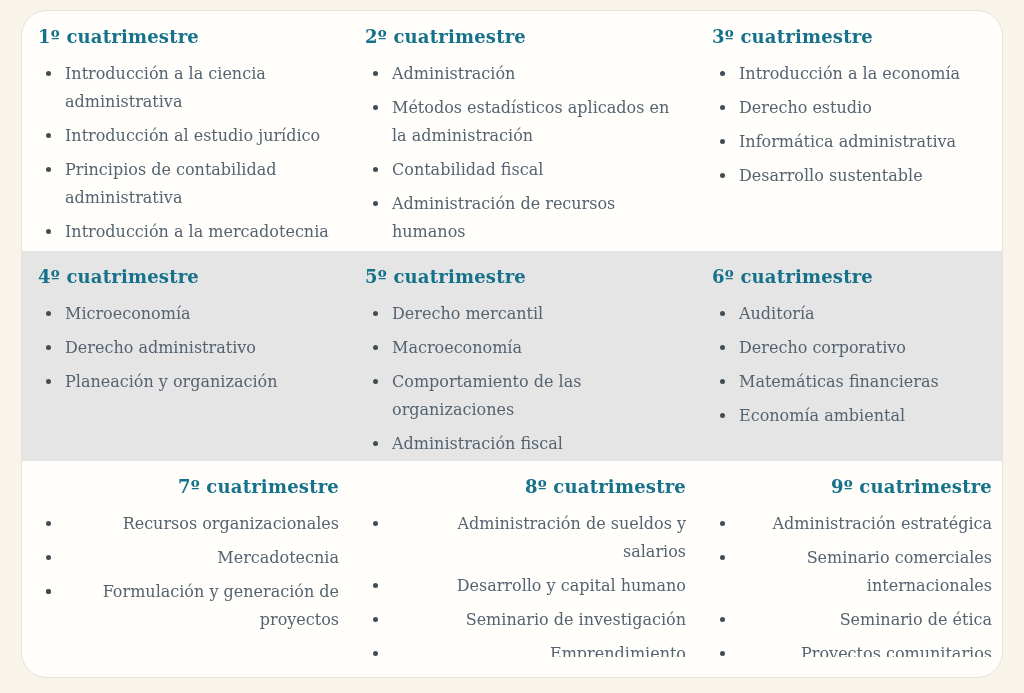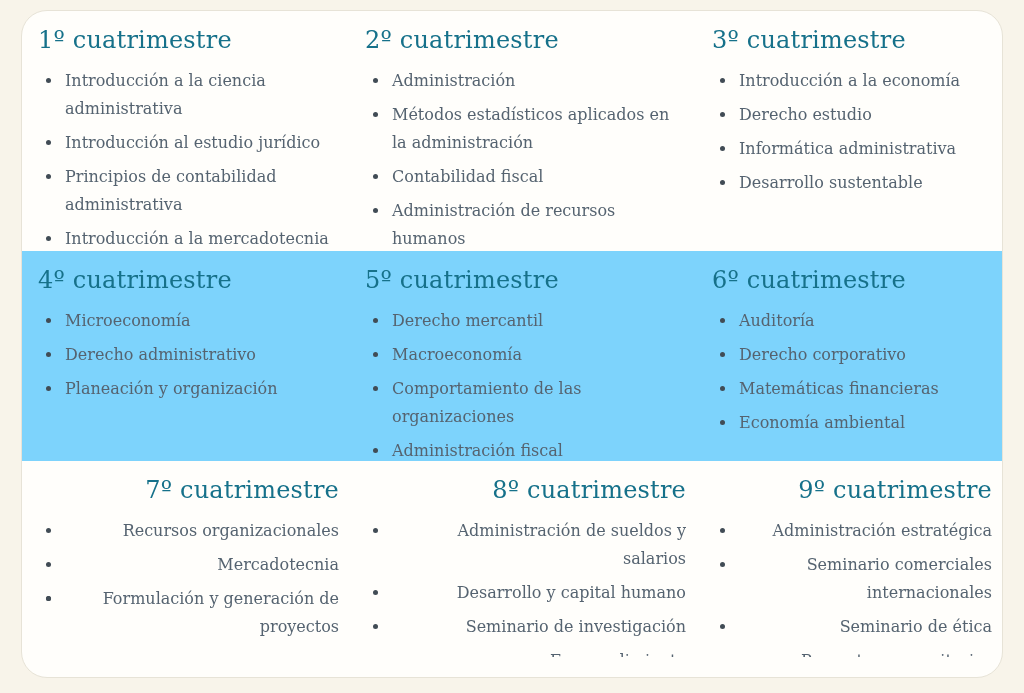--- a/index.html
+++ b/index.html
@@ -21,31 +21,31 @@
     background: #fffefb;
     border: 1px solid #e7e3d7;
     border-radius: 26px;
     overflow: hidden;
   }
   .row {
     display: grid;
     grid-template-columns: 327px 347px 306px;
   }
   .row-1 { height: 240px; }
-  .row-2 { height: 210px; background: #7dd3fc; }
+  .row-2 { height: 210px; background: #e5e5e5; }
   .row-3 { height: 196px; text-align: right; }
   .cell {
     box-sizing: border-box;
     padding: 15px 10px 0 16px;
     overflow: hidden;
   }
   .cell-title {
     margin: 0 0 13px 0;
-    font-size: 24px;
-    font-weight: normal;
+    font-size: 18px;
+    font-weight: bold;
     color: #16718a;
     letter-spacing: 0.2px;
   }
   .course-list {
     list-style: none;
     margin: 0;
     padding: 0;
   }
   .course {
     position: relative;

